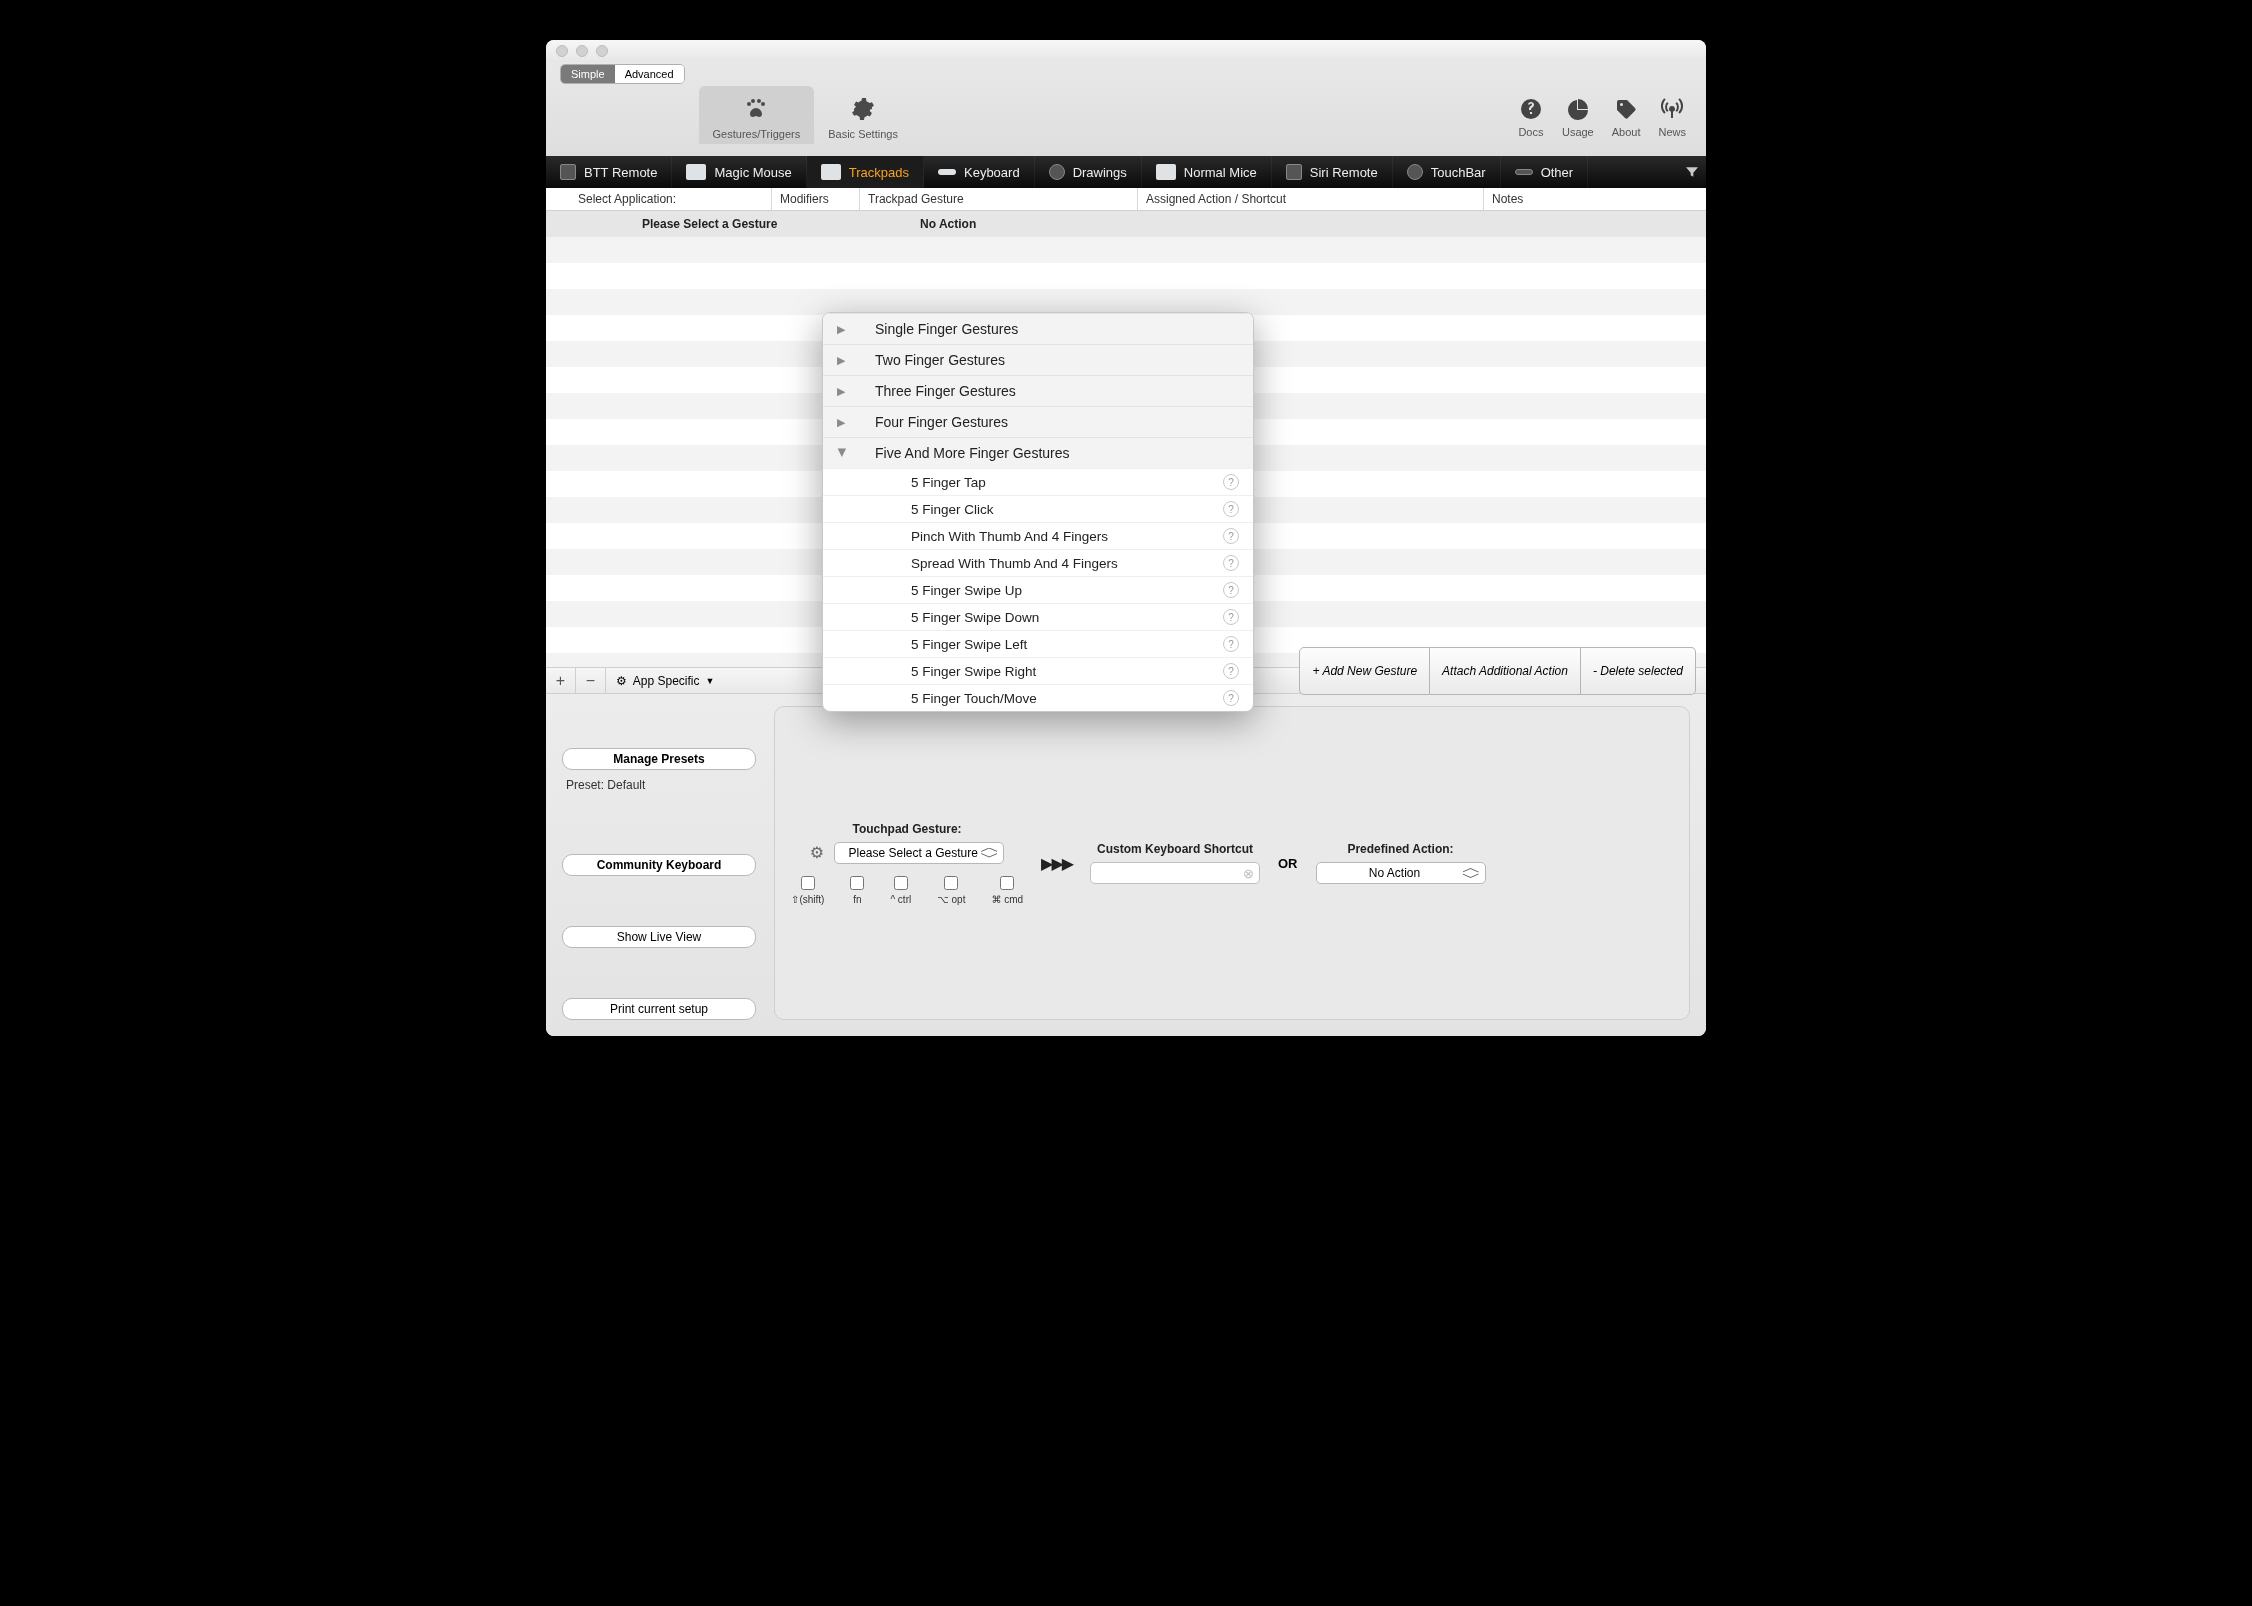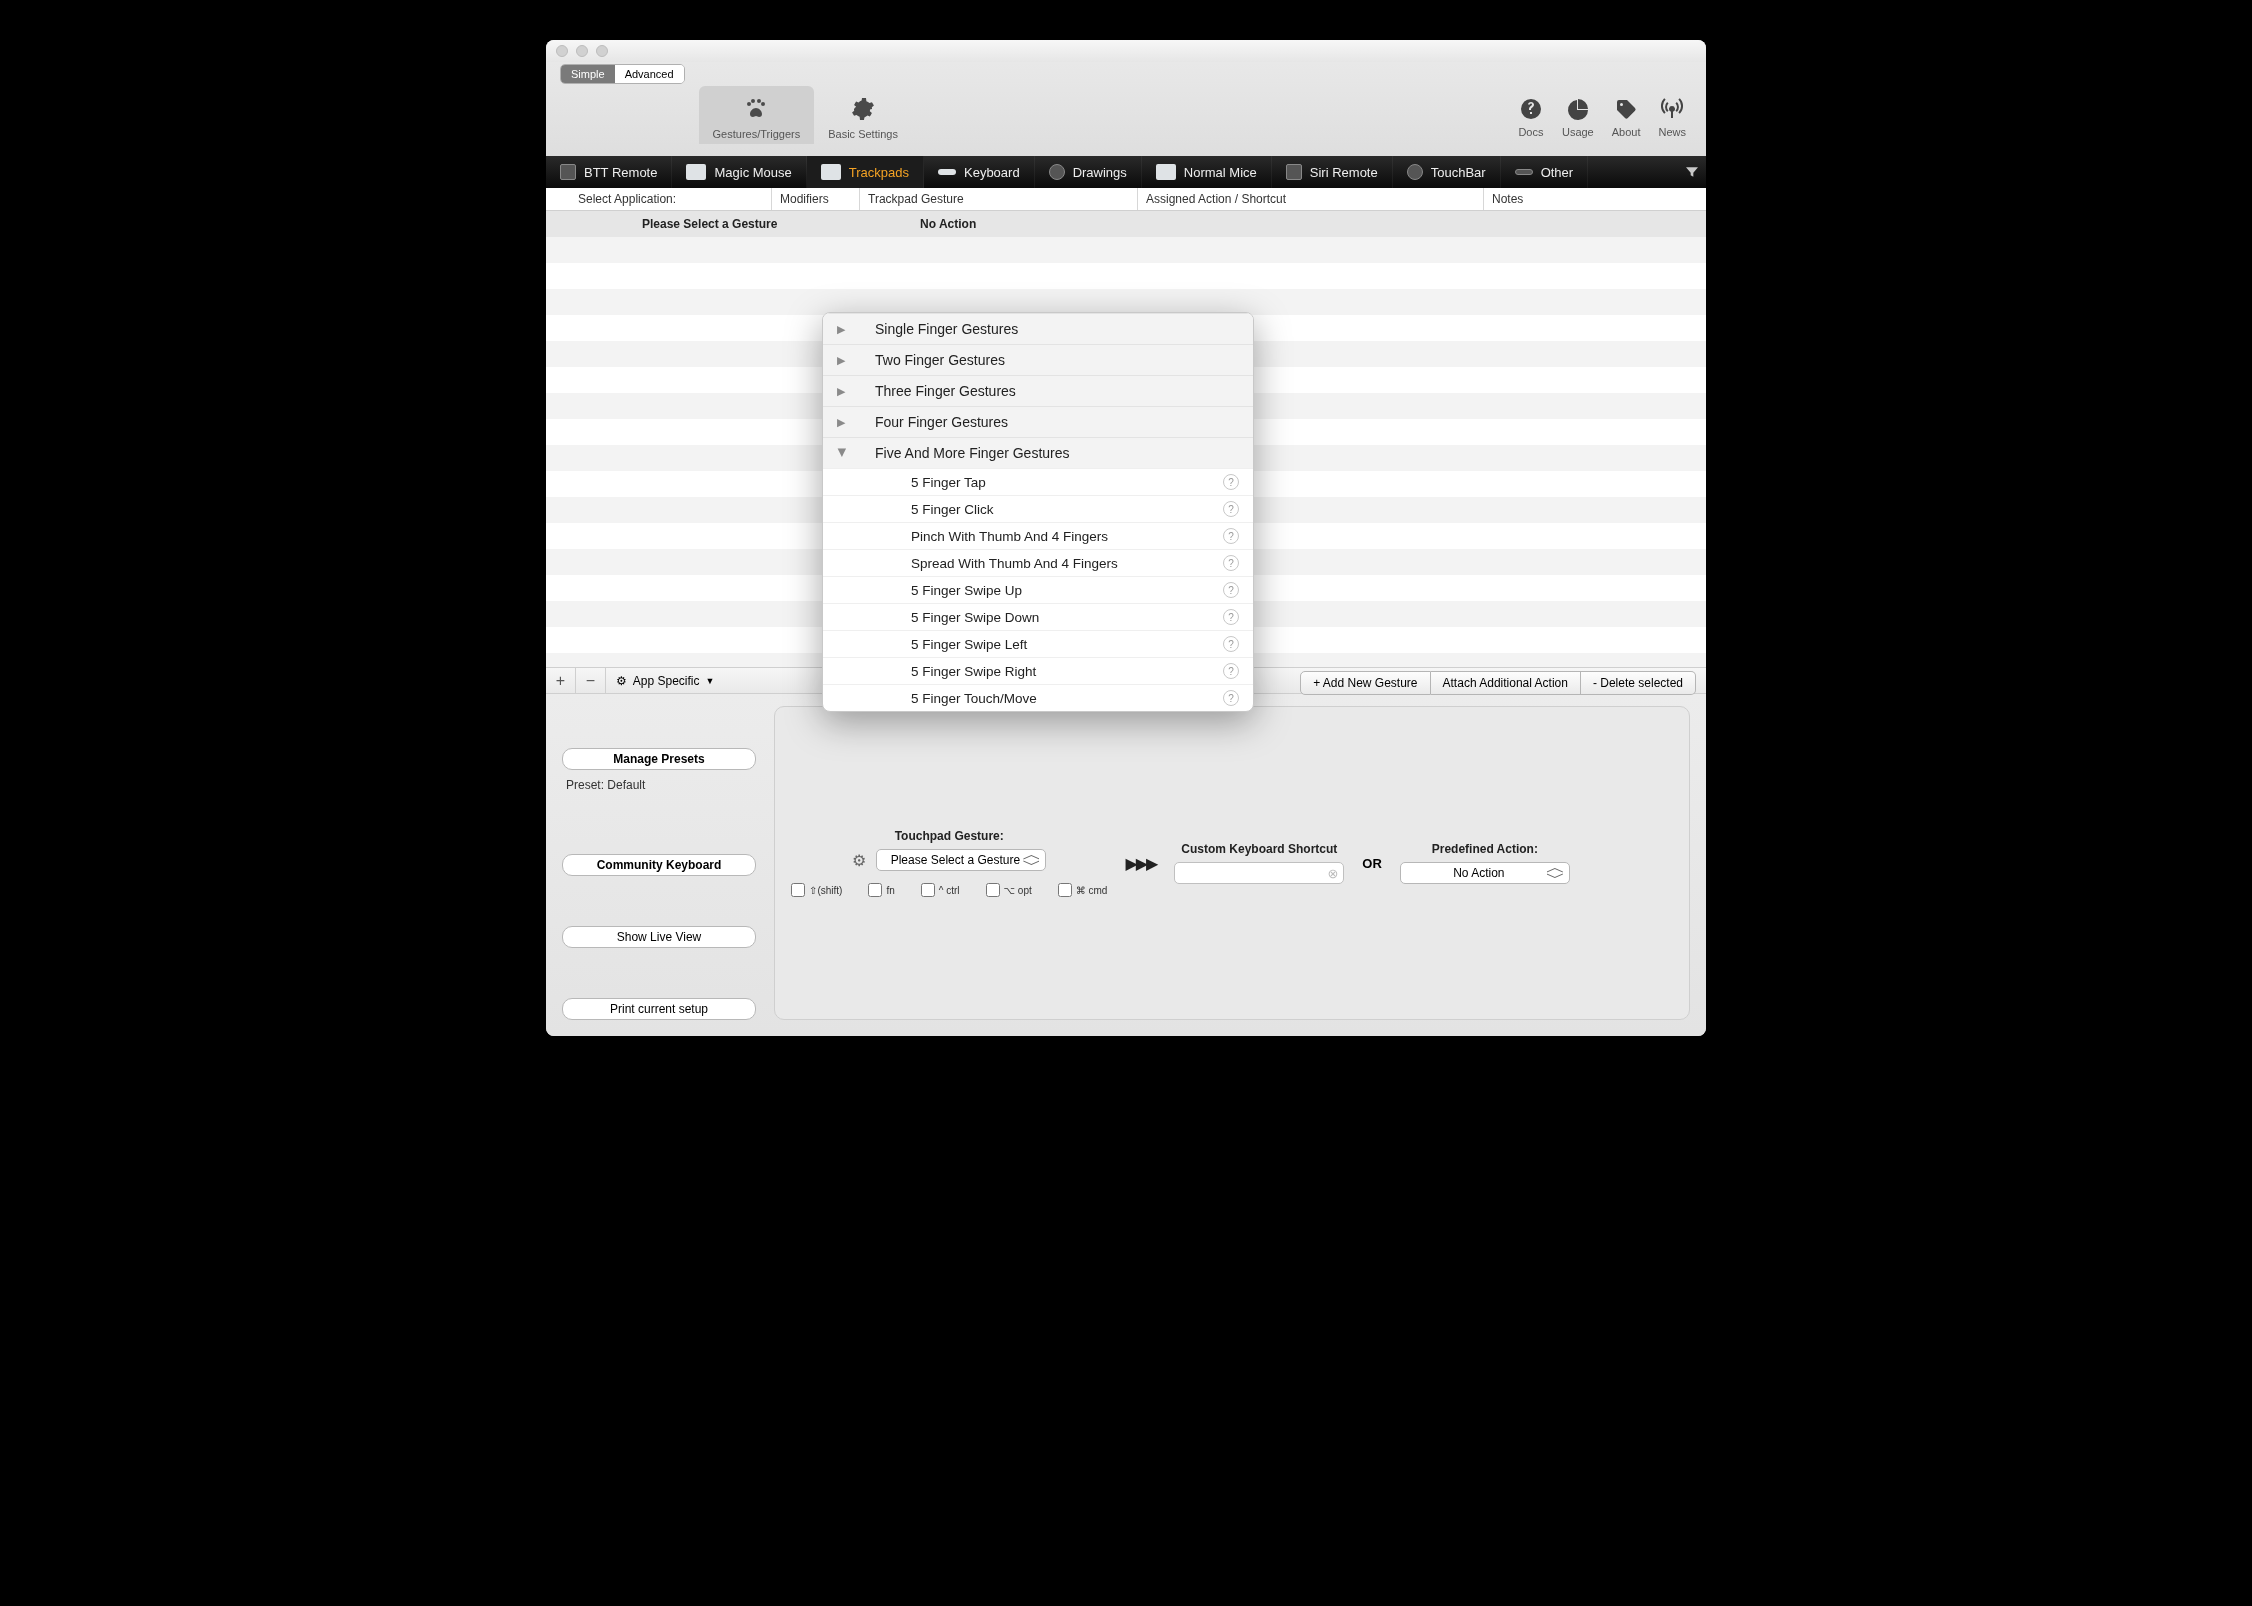--- a/index.html
+++ b/index.html
@@ -50,28 +50,28 @@
 .pill { background:#fff; border:1px solid #b8b8b8; border-radius: 10px; font-size:12px; text-align:center; padding:3px 0; cursor:pointer; font-weight:600;margin-top:42px; }
 .pill.plain { font-weight: 400; }
 .preset-line { font-size: 12px; color:#333; padding-left:4px; }
 .panel { flex:1; background:#e9e9e9; border:1px solid #cfcfcf; border-radius:10px; padding: 10px 16px; display:flex; align-items:center; gap: 18px; }
 .pcol { display:flex; flex-direction:column; align-items:center; gap:6px; }
 .plabel { font-size:12px; font-weight:600; color:#222; }
 .select { background:#fff; border:1px solid #b7b7b7; border-radius:5px; padding: 3px 24px 3px 12px; font-size:12px; position:relative; cursor:pointer; min-width: 170px; text-align:center; }
 .select::after { content:""; position:absolute; right:6px; top:50%; width:0;height:0;border-left:4px solid transparent;border-right:4px solid transparent;border-top:5px solid #666; transform: translateY(-50%);}
 .select.updown::after { border-top: none; height:10px; width:8px; background: linear-gradient(#666,#666); clip-path: polygon(0 35%, 50% 0, 100% 35%, 100% 45%, 50% 10%, 0 45%, 0 55%, 50% 90%, 100% 55%, 100% 65%, 50% 100%, 0 65%); transform: translateY(-50%);}
 .mods { display:flex; gap: 26px; margin-top:6px; }
-.mod { display:flex; flex-direction:row; align-items:center; gap:4px; font-size:10px; color:#333; }
+.mod { display:flex; flex-direction:column; align-items:center; gap:4px; font-size:10px; color:#333; }
 .mod input { width:14px; height:14px; }
 .arrows { font-size: 16px; letter-spacing: -2px; color:#222; }
 .kbd-input { background:#fff; border:1px solid #c0c0c0; border-radius:5px; width: 170px; height: 22px; position:relative; }
 .kbd-input .x { position:absolute; right:5px; top:3px; color:#bbb; font-size:13px; cursor:pointer; }
 .or { font-size:13px; font-weight:600; }
 .action-btns { position:absolute; right: 10px; bottom: -28px; display:flex; gap:0; }
-.abtn { background: linear-gradient(#fdfdfd,#eaeaea); border:1px solid #b5b5b5; padding: 4px 12px; font-size:12px; cursor:pointer; }
+.abtn { background: linear-gradient(#fdfdfd,#eaeaea); border:1px solid #b5b5b5; padding: 16px 12px; font-size:12px; cursor:pointer;font-style:italic; }
 .abtn:first-child { border-radius: 5px 0 0 5px; }
 .abtn:last-child { border-radius: 0 5px 5px 0; border-left:none; }
 .abtn.mid { border-left: none; }
 .bigbtn { position:absolute; left: 420px; bottom:-30px; width: 56px; height:36px; background: linear-gradient(#f8f8f8,#d9d9d9); border:1px solid #a8a8a8; border-radius:6px; cursor:pointer; }
 
 
 .popover { position:absolute; left: 276px; top: 272px; width: 432px; background:#fff; border:1px solid #c8c8c8; border-radius:8px; box-shadow: 0 10px 36px rgba(0,0,0,.35); z-index: 50; overflow:hidden; }
 .searchwrap { padding: 10px 12px; }
 .search { width:100%; border:1px solid #c9c9c9; border-radius: 6px; padding: 5px 10px 5px 28px; font-size:14px; background:#fff; position:relative; }
 .search-ico { position:absolute; left: 20px; top: 17px; color:#888; font-size: 14px; }

